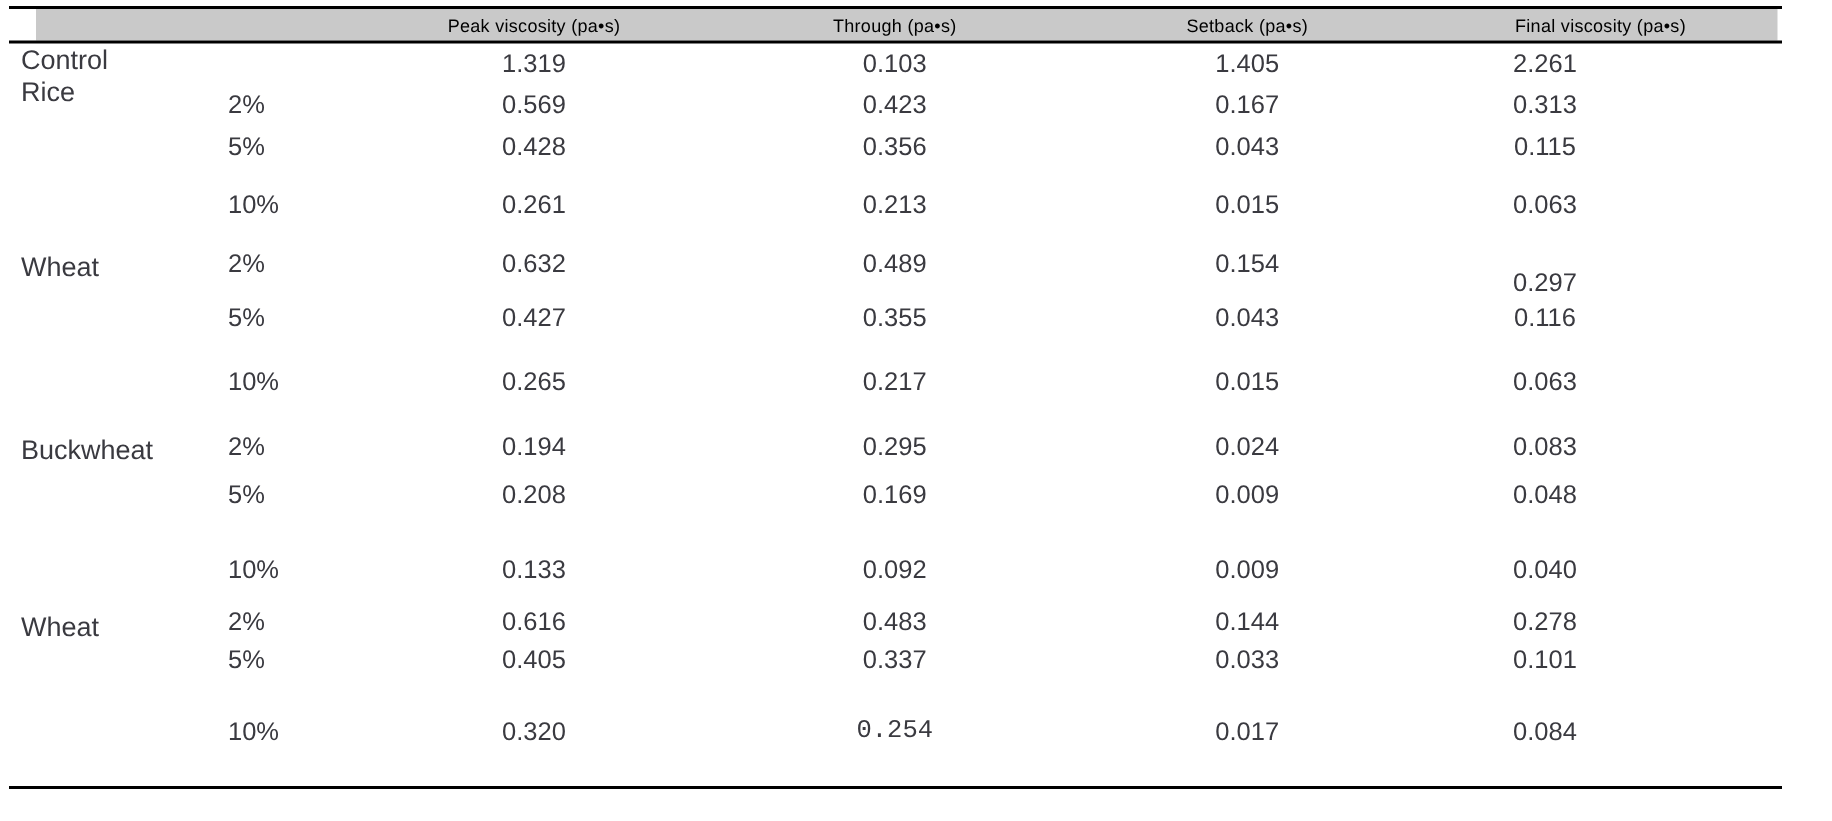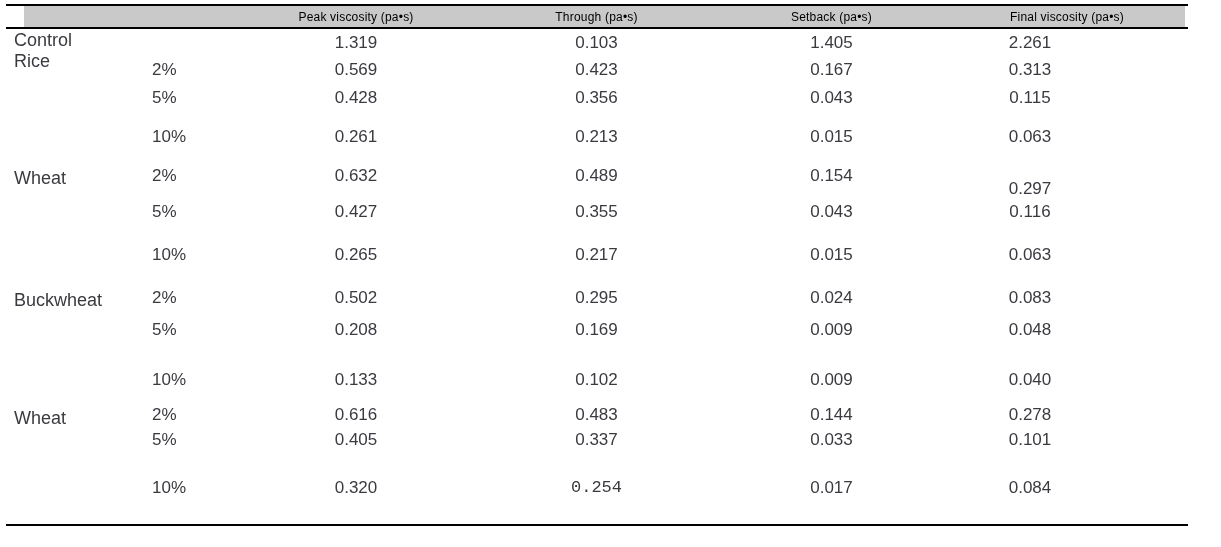--- a/index.html
+++ b/index.html
@@ -137,32 +137,32 @@
       <div class="value-cell vc-2" style="top: 202px;">0.355</div>
       <div class="value-cell vc-3" style="top: 202px;">0.043</div>
       <div class="value-cell vc-4" style="top: 202px;">0.116</div>
       <div class="level-label" style="top: 245px;">10%</div>
       <div class="value-cell vc-1" style="top: 245px;">0.265</div>
       <div class="value-cell vc-2" style="top: 245px;">0.217</div>
       <div class="value-cell vc-3" style="top: 245px;">0.015</div>
       <div class="value-cell vc-4" style="top: 245px;">0.063</div>
       <div class="group-label" style="top: 290px;"><span>Buckwheat</span></div>
       <div class="level-label" style="top: 288px;">2%</div>
-      <div class="value-cell vc-1" style="top: 288px;">0.502</div>
+      <div class="value-cell vc-1" style="top: 288px;">0.194</div>
       <div class="value-cell vc-2" style="top: 288px;">0.295</div>
       <div class="value-cell vc-3" style="top: 288px;">0.024</div>
       <div class="value-cell vc-4" style="top: 288px;">0.083</div>
       <div class="level-label" style="top: 320px;">5%</div>
       <div class="value-cell vc-1" style="top: 320px;">0.208</div>
       <div class="value-cell vc-2" style="top: 320px;">0.169</div>
       <div class="value-cell vc-3" style="top: 320px;">0.009</div>
       <div class="value-cell vc-4" style="top: 320px;">0.048</div>
       <div class="level-label" style="top: 370px;">10%</div>
       <div class="value-cell vc-1" style="top: 370px;">0.133</div>
-      <div class="value-cell vc-2" style="top: 370px;">0.102</div>
+      <div class="value-cell vc-2" style="top: 370px;">0.092</div>
       <div class="value-cell vc-3" style="top: 370px;">0.009</div>
       <div class="value-cell vc-4" style="top: 370px;">0.040</div>
       <div class="group-label" style="top: 408px;"><span>Wheat</span></div>
       <div class="level-label" style="top: 405px;">2%</div>
       <div class="value-cell vc-1" style="top: 405px;">0.616</div>
       <div class="value-cell vc-2" style="top: 405px;">0.483</div>
       <div class="value-cell vc-3" style="top: 405px;">0.144</div>
       <div class="value-cell vc-4" style="top: 405px;">0.278</div>
       <div class="level-label" style="top: 430px;">5%</div>
       <div class="value-cell vc-1" style="top: 430px;">0.405</div>

